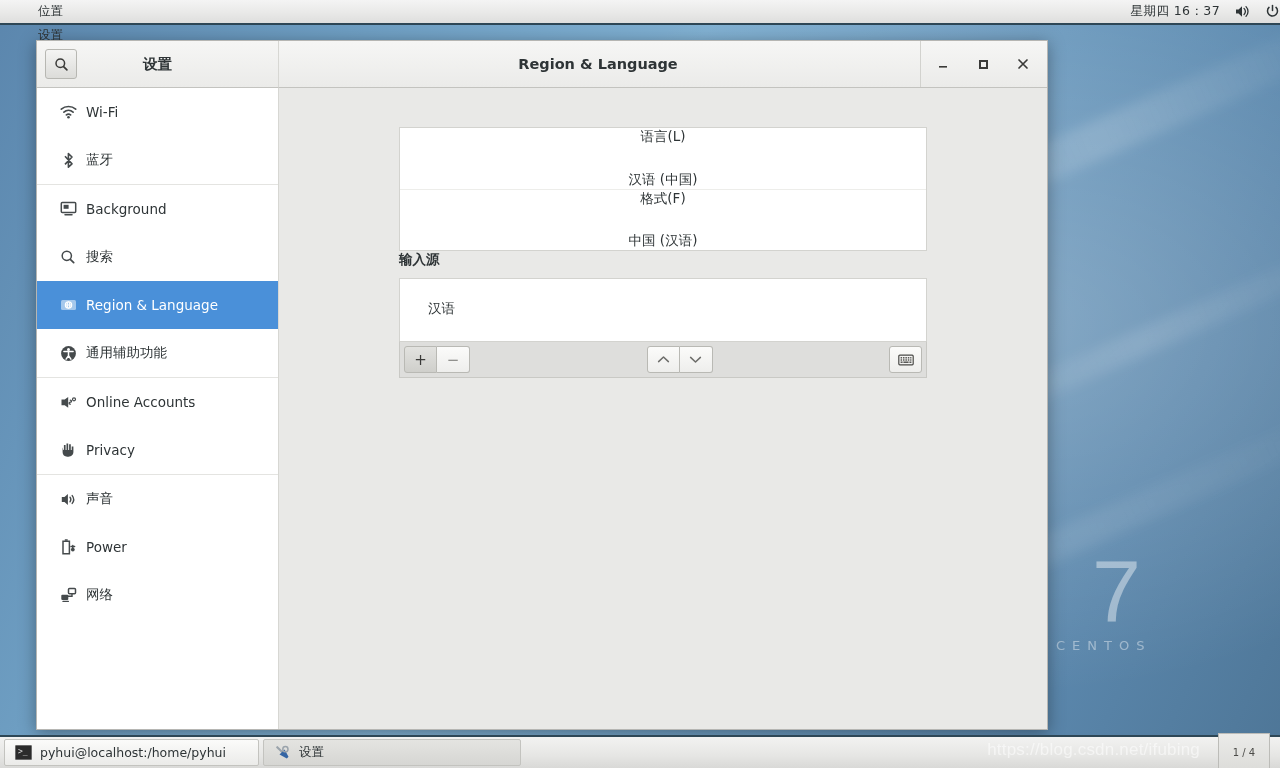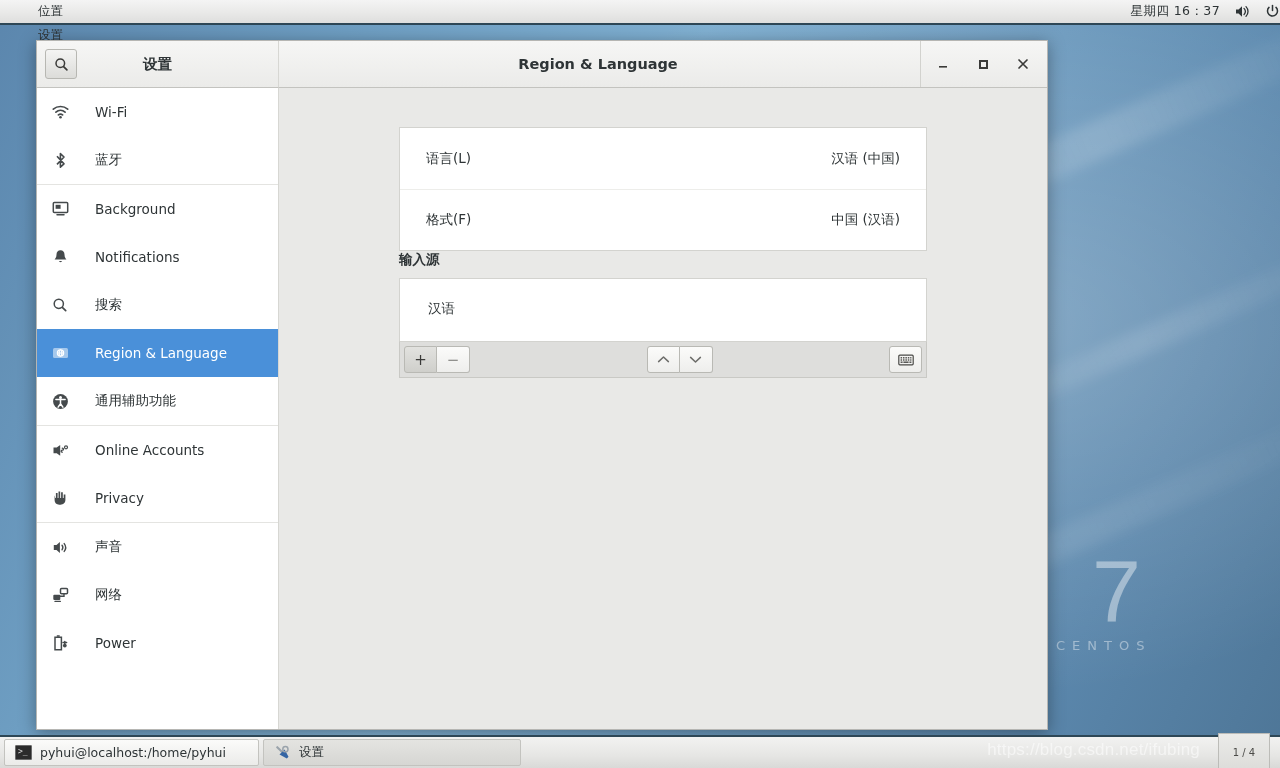--- a/index.html
+++ b/index.html
@@ -107,22 +107,22 @@
     cursor:pointer; color:#3a3a38;
   }
 
   
   #body-row { flex:1; display:flex; min-height:0; }
   #sidebar {
     width:242px; flex:0 0 242px; background:#ffffff;
     border-right:1px solid #d7d7d3; overflow:hidden; position:relative;
   }
   .side-item {
-    height:48px; display:flex; align-items:center; gap:26px;
-    padding:0 12px 0 14px; cursor:pointer; font-size:13.5px; color:#2e3436;
+    height:48px; display:flex; align-items:center; gap:9px;
+    padding:0 12px 0 22px; cursor:pointer; font-size:13.5px; color:#2e3436;
   }
   .side-item.selected { background:#4a90d9; color:#ffffff; }
   .side-item.selected .ic { color:#ffffff; fill:#ffffff; }
   .side-item .ic {
     width:18px; height:18px; flex:0 0 18px; display:flex;
     align-items:center; justify-content:center; color:#454a4c;
   }
   .side-sep { height:1px; background:#e4e4e1; margin:0; }
   #sidebar .bottom-fade {
     position:absolute; left:0; right:0; bottom:0; height:14px;
@@ -133,21 +133,21 @@
   #content {
     flex:1; background:#e9e9e7; overflow:hidden; position:relative;
   }
   .panel-inner { padding-top:39px; display:flex; flex-direction:column; align-items:center; }
 
   .card {
     width:528px; background:#ffffff; border:1px solid #d3d3cf;
   }
   .card-row {
     height:61px; display:flex; align-items:center; justify-content:space-between;
-    padding:0 26px; cursor:pointer; font-size:13.5px;
+    padding:0 26px; cursor:pointer; font-size:13.5px;flex-direction:column;
   }
   .card-row + .card-row { border-top:1px solid #ededea; }
   .card-row .label { color:#2e3436; }
   .card-row .value { color:#2e3436; }
 
   .section-title {
     width:528px; font-size:13.5px; font-weight:bold; color:#2e3436;
     margin-bottom:9px;
   }
 
@@ -331,29 +331,20 @@
         <span class="ic">
           <svg width="17" height="16" viewBox="0 0 17 16">
             <rect x="1.3" y="1.6" width="14.4" height="10" rx="1" stroke="#454a4c" stroke-width="1.5" fill="none"></rect>
             <rect x="3.6" y="3.8" width="5" height="4" fill="#454a4c"></rect>
             <path d="M5 13.7h7" stroke="#454a4c" stroke-width="1.5" stroke-linecap="round"></path>
           </svg>
         </span>
         <span>Background</span>
       </div>
 
-      <div class="side-item">
-        <span class="ic">
-          <svg width="15" height="16" viewBox="0 0 15 16">
-            <path d="M7.5 1.2c-2.5 0-4 1.8-4 4.2 0 3-1.3 4.1-1.9 5.1h11.8c-.6-1-1.9-2.1-1.9-5.1 0-2.4-1.5-4.2-4-4.2z" fill="#454a4c"></path>
-            <path d="M5.9 12.1a1.7 1.7 0 0 0 3.2 0" fill="#454a4c"></path>
-          </svg>
-        </span>
-        <span>Notifications</span>
-      </div>
 
       <div class="side-item">
         <span class="ic">
           <svg width="16" height="16" viewBox="0 0 16 16">
             <circle cx="6.8" cy="6.8" r="4.6" stroke="#454a4c" stroke-width="1.5" fill="none"></circle>
             <path d="M10.3 10.3l3.4 3.4" stroke="#454a4c" stroke-width="1.7" stroke-linecap="round"></path>
           </svg>
         </span>
         <span>搜索</span>
       </div>
@@ -412,40 +403,40 @@
             <path d="M1.8 5h2.7L7.9 2v11L4.5 10H1.8z" fill="#454a4c"></path>
             <path d="M10 5.2a3.8 3.8 0 0 1 0 4.6" stroke="#454a4c" stroke-width="1.4" fill="none" stroke-linecap="round"></path>
             <path d="M12.2 3.6a6.4 6.4 0 0 1 0 7.8" stroke="#454a4c" stroke-width="1.4" fill="none" stroke-linecap="round"></path>
           </svg>
         </span>
         <span>声音</span>
       </div>
 
       <div class="side-item">
         <span class="ic">
+          <svg width="15" height="17" viewBox="0 0 15 17">
+            <path d="M2 2.2h6.4v12.6H2z" stroke="#454a4c" stroke-width="1.5" fill="none"></path>
+            <path d="M3.8 1h2.9" stroke="#454a4c" stroke-width="1.5"></path>
+            <path d="M11.8 6.5v3.4M10 7.4h3.6" stroke="#454a4c" stroke-width="1.5" stroke-linecap="round"></path>
+            <circle cx="11.8" cy="10.6" r="1.9" fill="#454a4c"></circle>
+          </svg>
+        </span>
+        <span>Power</span>
+      </div>
+
+      <div class="side-item">
+        <span class="ic">
           <svg width="17" height="16" viewBox="0 0 17 16">
             <rect x="8.5" y="1.6" width="7" height="5.2" rx="1" stroke="#454a4c" stroke-width="1.5" fill="none"></rect>
             <rect x="1.3" y="7.8" width="7" height="5.2" rx="1" fill="#454a4c"></rect>
             <path d="M12 7v2.2H4.8" stroke="#454a4c" stroke-width="1.4" fill="none"></path>
             <path d="M3 14.4h5.3" stroke="#454a4c" stroke-width="1.4" stroke-linecap="round"></path>
           </svg>
         </span>
         <span>网络</span>
-      </div>
-
-      <div class="side-item">
-        <span class="ic">
-          <svg width="15" height="17" viewBox="0 0 15 17">
-            <path d="M2 2.2h6.4v12.6H2z" stroke="#454a4c" stroke-width="1.5" fill="none"></path>
-            <path d="M3.8 1h2.9" stroke="#454a4c" stroke-width="1.5"></path>
-            <path d="M11.8 6.5v3.4M10 7.4h3.6" stroke="#454a4c" stroke-width="1.5" stroke-linecap="round"></path>
-            <circle cx="11.8" cy="10.6" r="1.9" fill="#454a4c"></circle>
-          </svg>
-        </span>
-        <span>Power</span>
       </div>
 
       <div class="bottom-fade"></div>
     </div>
 
     <div id="content">
       <div class="panel-inner">
 
         <div class="card">
           <div class="card-row">

